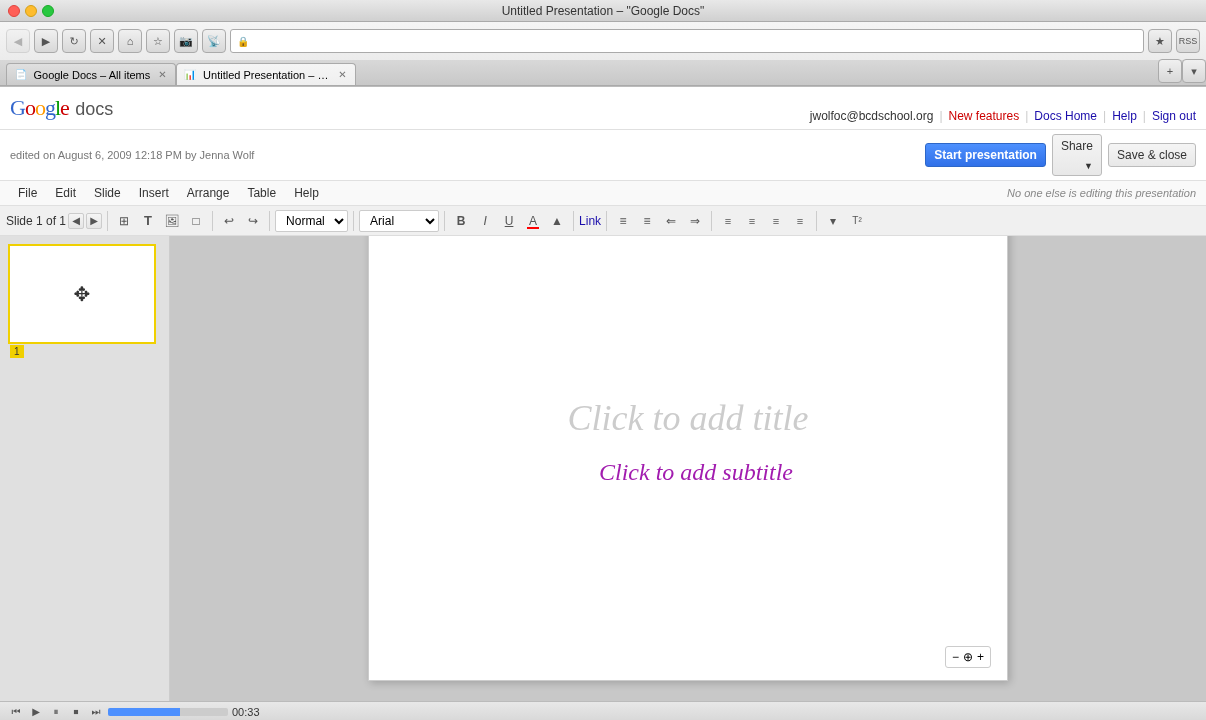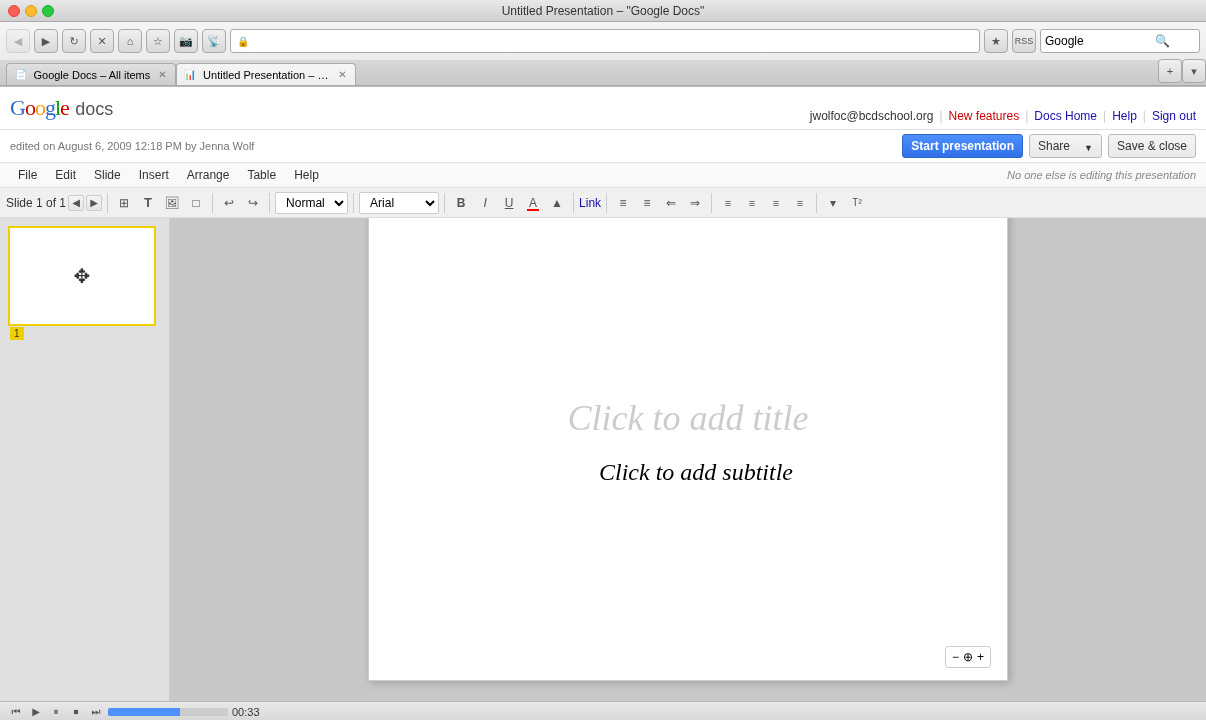--- a/index.html
+++ b/index.html
@@ -195,21 +195,21 @@
       font-weight: bold;
     }
     .btn-share {
       background: linear-gradient(to bottom, #f5f5f5, #e8e8e8);
       color: #333;
       border: 1px solid #bbb;
       border-radius: 3px;
       padding: 4px 8px;
       font-size: 12px;
       cursor: pointer;
-      display: flex; align-items: flex-end; gap: 14px;
+      display: flex; align-items: flex-end; gap: 8px; flex-direction: column;
     }
     .btn-save {
       background: linear-gradient(to bottom, #f5f5f5, #e8e8e8);
       color: #333;
       border: 1px solid #bbb;
       border-radius: 3px;
       padding: 4px 8px;
       font-size: 12px;
       cursor: pointer;
     }
@@ -349,21 +349,21 @@
     .slide-title-placeholder {
       font-size: 36px;
       font-style: italic;
       color: #ccc;
       font-family: Georgia, serif;
       text-align: center;
     }
     .slide-subtitle-placeholder {
       font-size: 24px;
       font-style: italic;
-      color: #000000;
+      color: #a21caf;
       font-family: Georgia, serif;
       text-align: center;
       margin-left: 16px;
     }
 
     
     .zoom-control {
       position: absolute;
       bottom: 12px;
       right: 16px;
@@ -450,24 +450,20 @@
       <span>📡</span>
     </div>
     <div class="address-bar-container">
       <span style="font-size:10px;color:#888;">🔒</span>
     </div>
     <div class="nav-btn">
       <span>★</span>
     </div>
     <div class="nav-btn">
       <span style="font-size:9px;">RSS</span>
-    </div>
-    <div class="search-container">
-      <input class="search-input" type="text" value="Google" style="">
-      <span style="font-size:12px;cursor:pointer;">🔍</span>
     </div>
   </div>
 
   <div class="tabs-bar">
     <div class="tab">
       <span style="font-size:10px;">📄</span>
       <span style="max-width:130px;overflow:hidden;white-space:nowrap;text-overflow:ellipsis;font-size:11px;">Google Docs – All items</span>
       <span class="tab-close">✕</span>
     </div>
     <div class="tab active">

